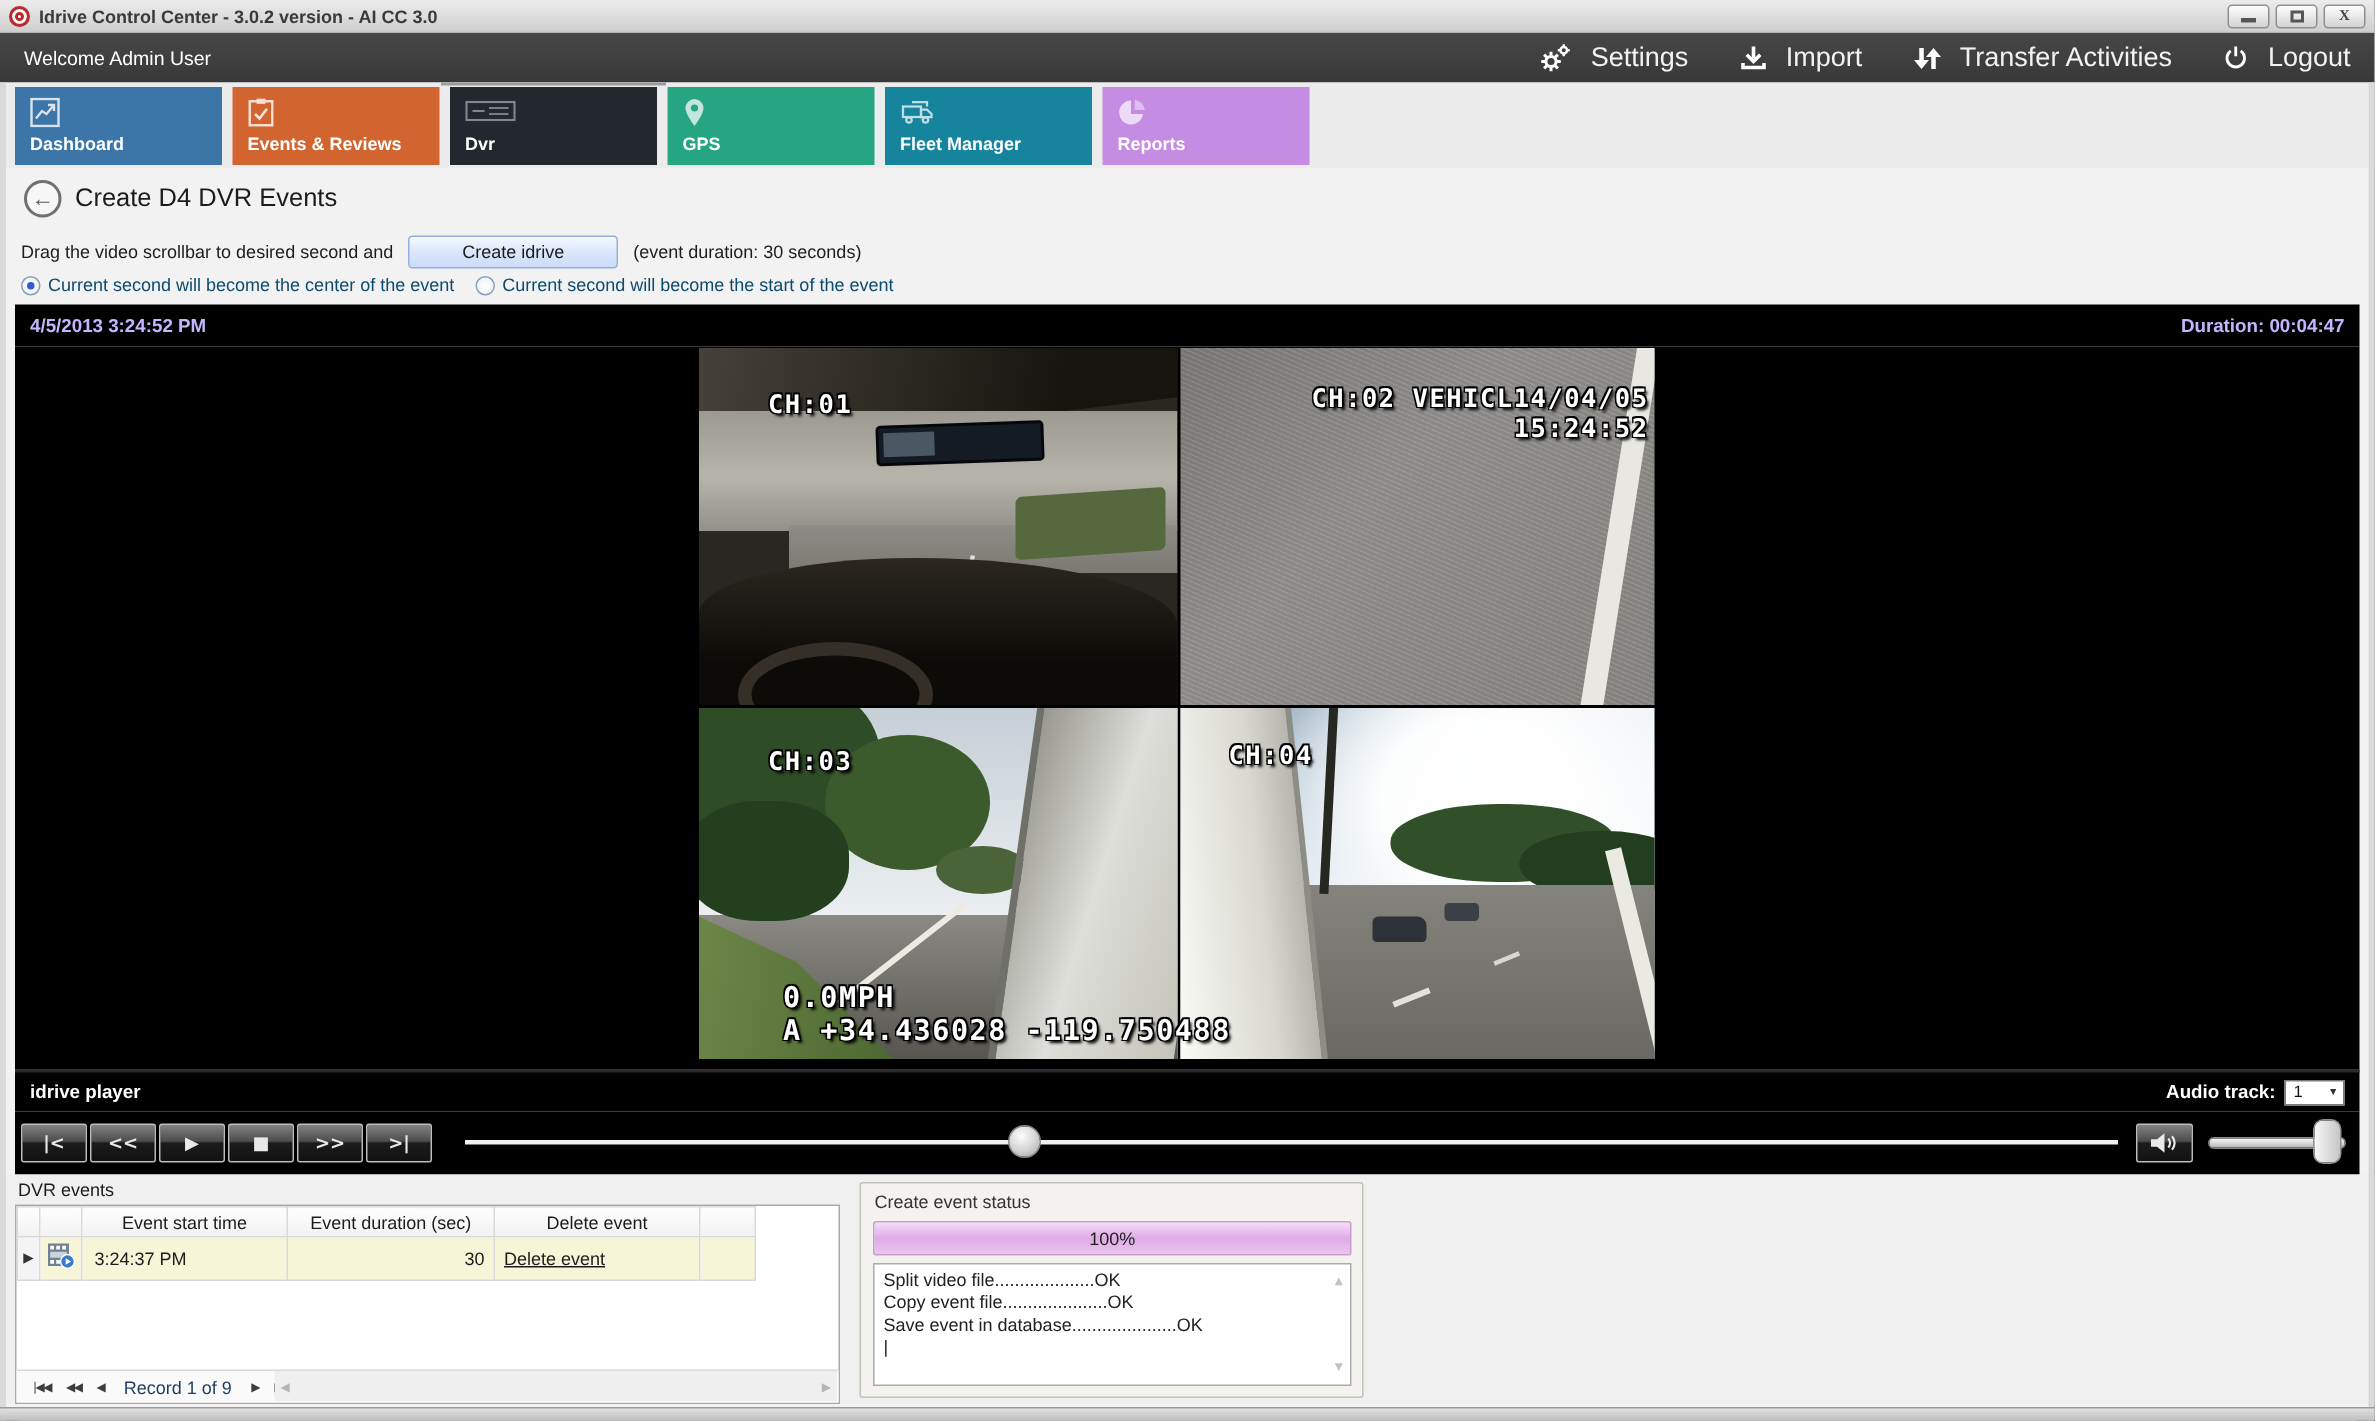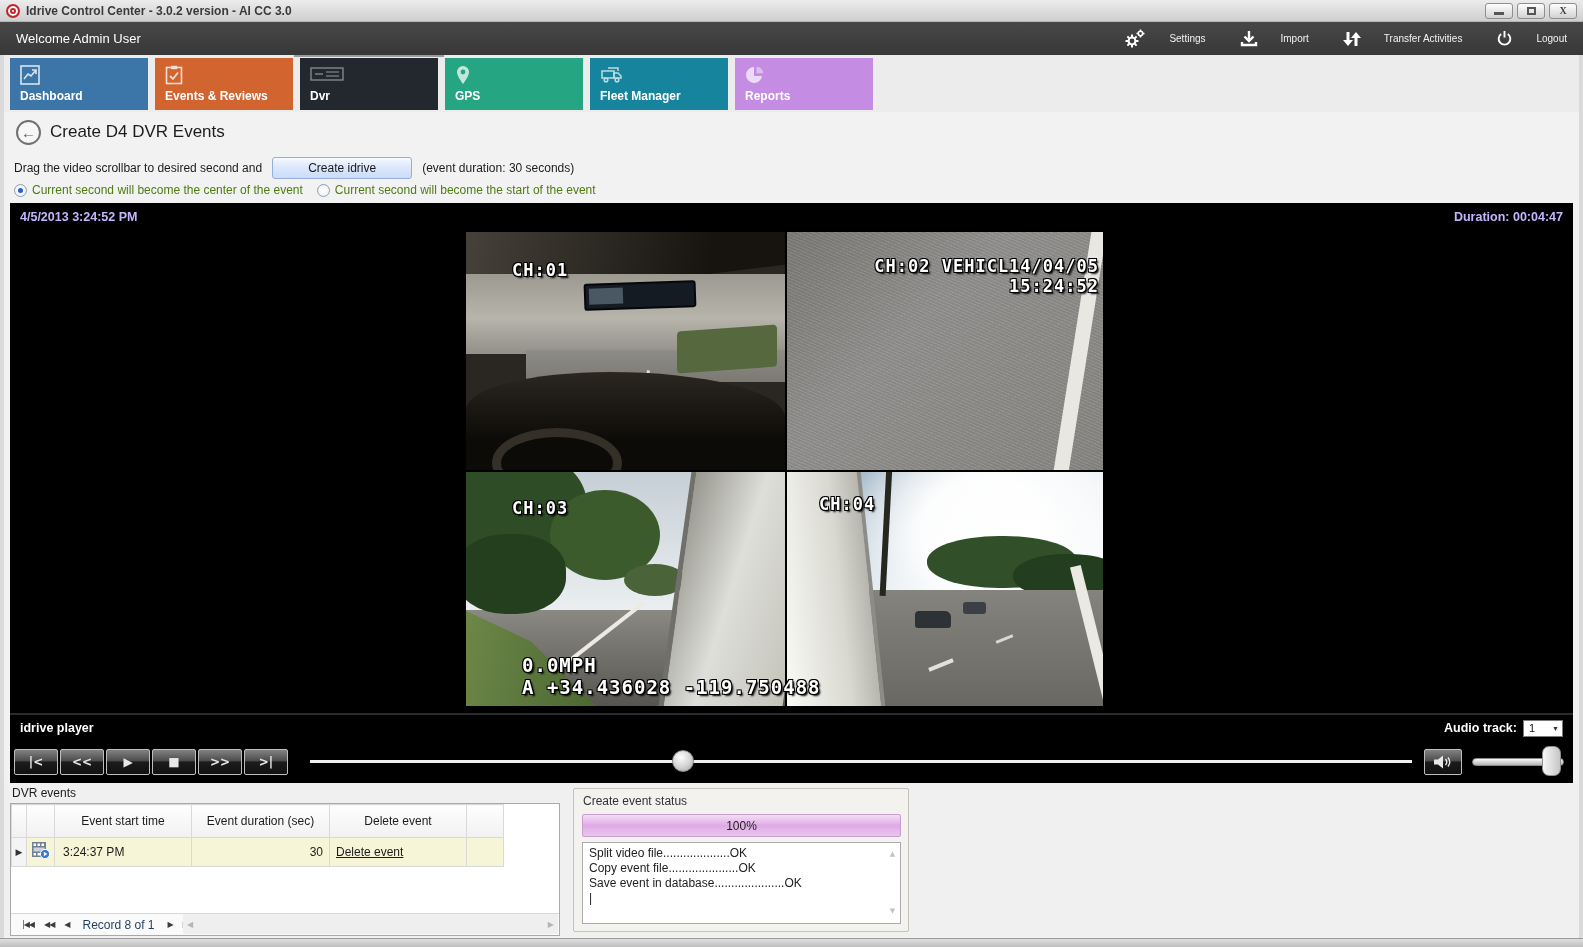--- a/index.html
+++ b/index.html
@@ -22,21 +22,21 @@
   .glyph-min { width:10px; height:3px; background:#555; margin-top:6px; }
   .glyph-max { width:9px; height:8px; border:2px solid #555; }
   .glyph-close { font-size:10px; font-weight:bold; color:#444; font-family:"Liberation Serif",serif; }
 
   
   .navbar { position:absolute; left:0; top:22px; width:100%; height:33px;
     background:linear-gradient(#474747,#383838); display:flex; align-items:center;
     color:#fff; padding:0 16px; }
   .welcome { font-size:13px; }
   .nav-items { margin-left:auto; display:flex; gap:34px; align-items:center; }
-  .nav-item { display:flex; align-items:center; gap:23px; font-size:10px; color:#f2f2f2; cursor:pointer; }
+  .nav-item { display:flex; align-items:center; gap:13px; font-size:18px; color:#f2f2f2; cursor:pointer; }
   .nav-item svg { display:block; }
 
   
   .tabstrip { position:absolute; left:0; top:55px; width:100%; height:57px; background:#ececec; }
   .tab { position:absolute; top:3px; height:52px; width:138px; color:#fff; cursor:pointer; }
   .tab-label { position:absolute; left:10px; bottom:7px; font-size:12px; font-weight:bold; }
   .tab-icon { position:absolute; left:10px; top:7px; opacity:.8; }
   .tab.active::before { content:""; position:absolute; left:-6px; right:-6px; top:-3px;
     height:2px; background:#9b9b9b; }
 
@@ -46,21 +46,21 @@
     align-items:center; justify-content:center; font-size:15px; cursor:pointer; background:#f7f7f7; }
   .page-title { position:absolute; left:50px; top:122px; font-size:17px; color:#1c1c1c; }
 
   .instruction { position:absolute; left:14px; top:156px; height:24px; display:flex;
     align-items:center; gap:10px; font-size:12px; color:#1c1c1c; }
   .create-event-btn { width:140px; height:22px; border:1px solid #94aede; border-radius:3px;
     background:linear-gradient(#f6faff,#dce8fb 45%,#cbdcf8); font-size:12px; color:#1a1a1a;
     display:flex; align-items:center; justify-content:center; cursor:pointer; }
 
   .radio-row { position:absolute; left:14px; top:183px; display:flex; gap:14px;
-    align-items:center; font-size:12px; color:#4d7c0f; }
+    align-items:center; font-size:12px; color:#0c4a6e; }
   .radio { display:flex; align-items:center; gap:5px; }
   .radio-circle { width:13px; height:13px; border-radius:50%; border:1px solid #8aa0b4;
     background:radial-gradient(#ffffff,#e8eef2); position:relative; flex:none; }
   .radio-circle.checked::after { content:""; position:absolute; left:3px; top:3px;
     width:5px; height:5px; border-radius:50%; background:#2f5bcf; }
 
   
   .video-header { position:absolute; left:10px; top:203px; width:1563px; height:28px;
     background:#000; color:#c4b5fd; display:flex; align-items:center; padding:0 10px;
     font-size:12.5px; font-weight:bold; }
@@ -182,21 +182,21 @@
   .vol-thumb { position:absolute; left:1532px; top:5px; width:19px; height:30px;
     border-radius:7px; border:1px solid #909090; cursor:pointer;
     background:linear-gradient(90deg,#f7f7f7,#c6c6c6); }
 
   
   .bottom { position:absolute; left:0; top:783px; width:100%; height:153px; background:#f0f0f0; }
   .dvr-label { position:absolute; left:12px; top:3px; font-size:12px; color:#1c1c1c; }
   .grid-box { position:absolute; left:10px; top:20px; width:550px; height:133px;
     background:#fff; border:1px solid #a9a9a9; }
   table.events { border-collapse:collapse; table-layout:fixed; width:492px; font-size:12px; color:#1c1c1c; }
-  table.events th, table.events td { border:1px solid #d9d9d9; height:33px; overflow:hidden; white-space:nowrap; }
+  table.events th, table.events td { border:1px solid #d9d9d9; height:20px; overflow:hidden; white-space:nowrap; }
   table.events th { background:linear-gradient(#fefefe,#f1f1f1); font-weight:normal; }
   table.events td { height:29px; background:#f6f5d8; }
   td.selcell { background:#f4f4f4 !important; text-align:center; color:#333; font-size:9px;
     font-family:"DejaVu Sans",sans-serif; }
   td.iconcell { text-align:center; }
   td.startcell { padding-left:8px;margin-top:19px; }
   td.durcell { text-align:right; padding-right:6px; }
   td.delcell { padding-left:6px; }
   .del-link { color:#1c1c1c; text-decoration:underline; cursor:pointer; }
   .grid-nav { position:absolute; left:0; right:0; bottom:0; height:22px; background:#fafafa;
@@ -508,21 +508,21 @@
           <td class="delcell"><span class="del-link">Delete event</span></td>
           <td></td>
         </tr>
       </tbody>
         </table>
 
       <div class="grid-nav">
         <span class="vcr">|◀◀</span>
         <span class="vcr">◀◀</span>
         <span class="vcr">◀</span>
-        <span class="rec-status">Record 8 of 1</span>
+        <span class="rec-status">Record 1 of 9</span>
         <span class="vcr">▶</span>
         <span class="vcr">▶▶</span>
         <span class="vcr">▶▶|</span>
         <div class="hscroll">
           <span>◀</span>
           <span>▶</span>
         </div>
       </div>
     </div>
 

